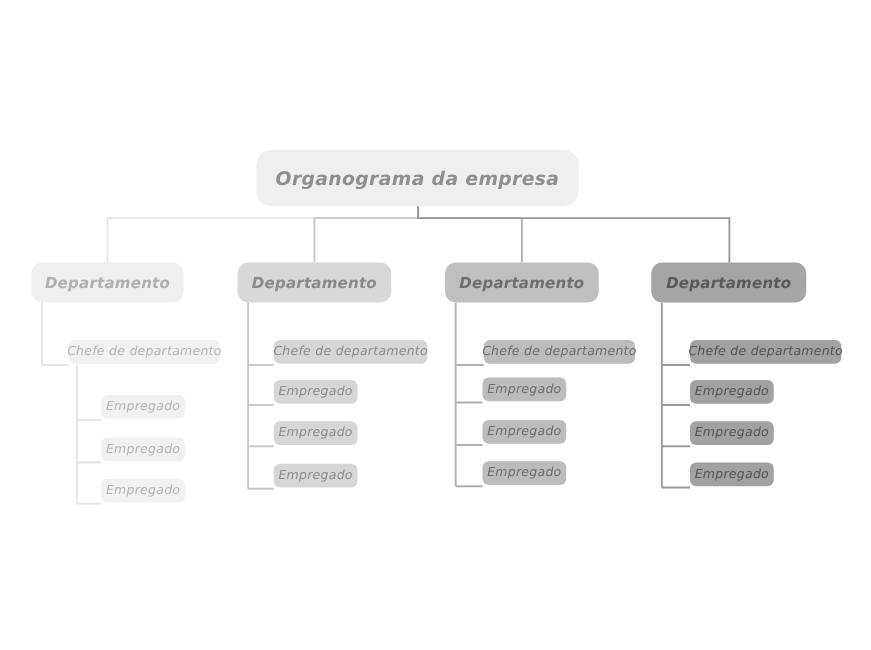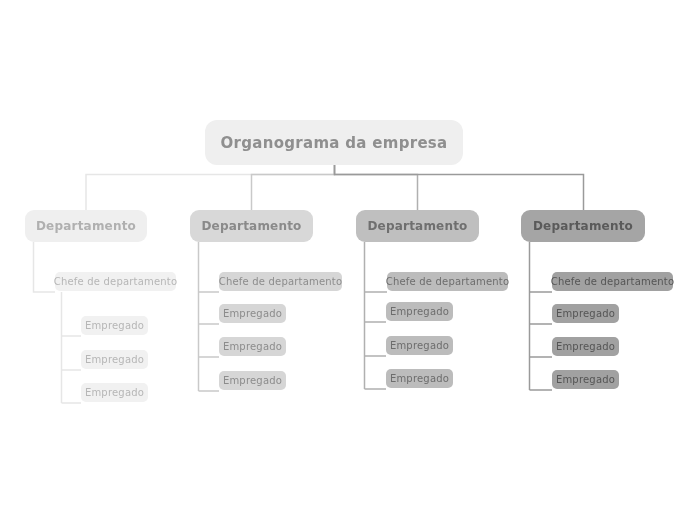--- a/index.html
+++ b/index.html
@@ -1,21 +1,21 @@
 <!DOCTYPE html>
 <html><head>
 <meta charset="utf-8">
 <style>
   html,body{margin:0;padding:0;}
   body{
     width:697px;height:520px;overflow:hidden;position:relative;
     background:#ffffff;
     font-family:"DejaVu Sans","Liberation Sans",sans-serif;
   }
-  .canvas{position:absolute;inset:0;width:670px;height:520px;}
+  .canvas{position:absolute;inset:0;width:670px;height:520px;font-style:italic;}
   svg.connectors{position:absolute;left:0;top:0;width:697px;height:520px;pointer-events:none;}
   svg.connectors path{fill:none;stroke-width:1.5;}
   .node{
     position:absolute;display:flex;align-items:center;justify-content:center;
     white-space:nowrap;box-sizing:border-box;cursor:default;
   }
   .node.root{
     height:45px;border-radius:12px;
     font-size:15px;font-weight:bold;letter-spacing:.3px;
   }

